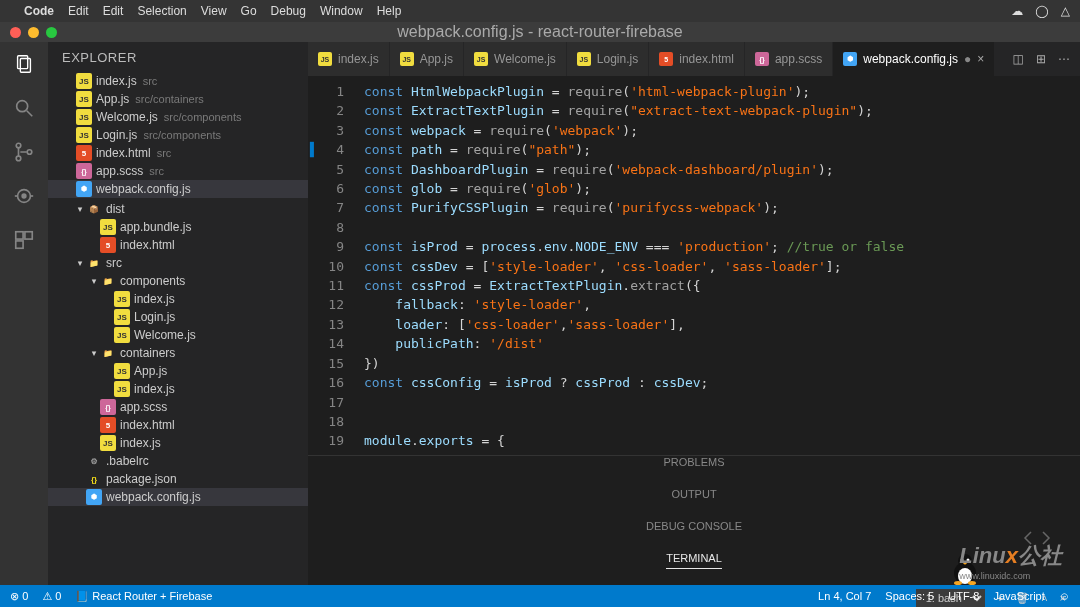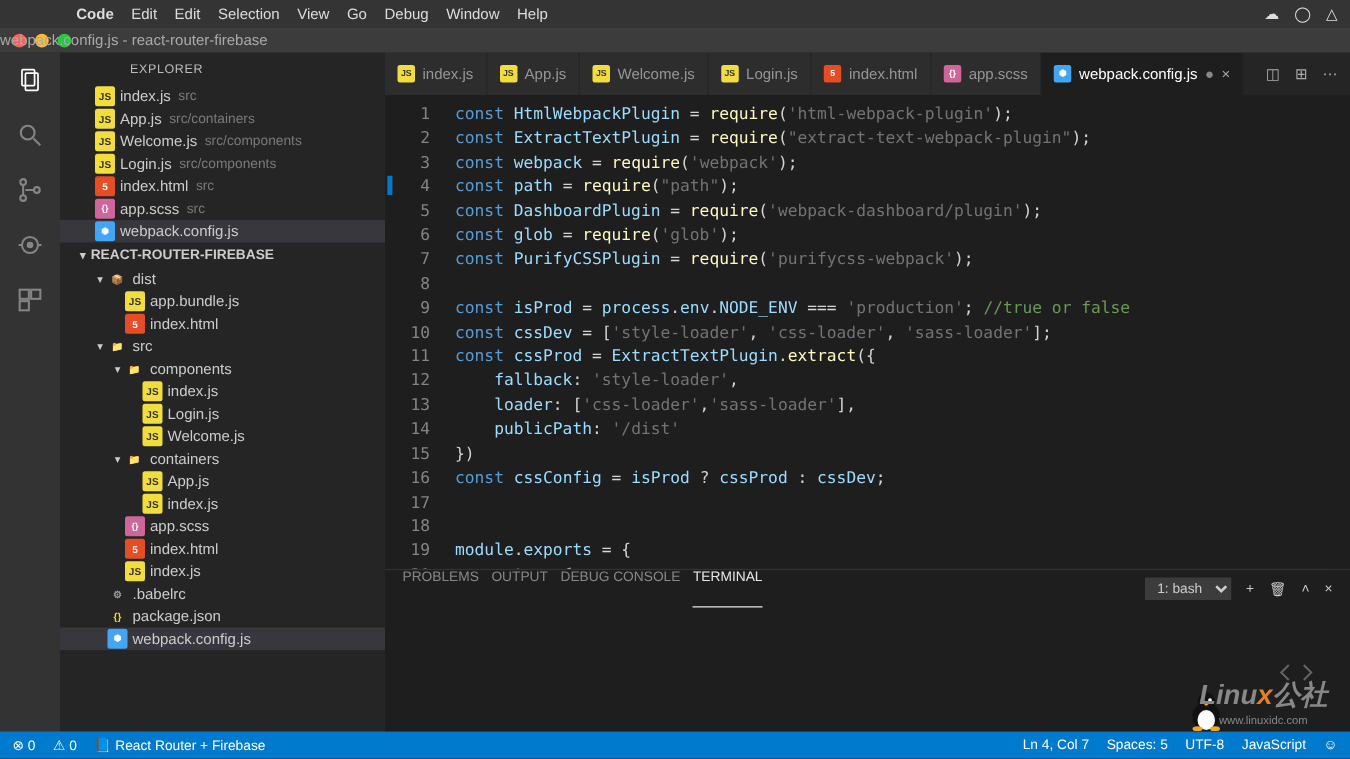--- a/index.html
+++ b/index.html
@@ -1,35 +1,35 @@
 <!DOCTYPE html>
 <html><head>
 <meta charset="utf-8">
 <style>
   * { margin:0; padding:0; box-sizing:border-box; }
   body { font-family: -apple-system, "SF Pro Text", "Helvetica Neue", Arial, sans-serif; font-size:12px; color:#ccc; background:#1e1e1e; width:1080px; height:607px; overflow:hidden; position:relative; }
   
   .mac-menubar { height:22px; background:#343434; color:#ddd; display:flex; align-items:center; padding:0 10px; font-size:12px; gap:14px; }
   .mac-menubar .apple { font-size:13px; }
-  .mac-menubar .app-name { font-weight:600;margin-left:37px; }
+  .mac-menubar .app-name { font-weight:600; }
   .mac-menubar .right { margin-left:auto; display:flex; gap:12px; font-size:12px; }
   .titlebar { height:20px; background:#3c3c3c; display:flex; align-items:center; position:relative; }
   .traffic { display:flex; gap:7px; padding-left:10px; }
   .traffic span { width:11px; height:11px; border-radius:50%; display:inline-block; }
   .tl-close{background:#ff5f57;} .tl-min{background:#febc2e;} .tl-max{background:#28c840;}
-  .titlebar .title { position:absolute; left:0; right:0; text-align:left; font-size:12px; color:#aaa; pointer-events:none; }
+  .titlebar .title { position:absolute; left:0; right:0; text-align:center; font-size:16px; color:#aaa; pointer-events:none; }
   .app { display:flex; height:calc(607px - 22px - 20px - 22px); }
   
   .activitybar { width:48px; background:#333333; display:flex; flex-direction:column; align-items:center; padding-top:10px; gap:20px; }
   .activitybar .ab-icon { width:24px; height:24px; color:#858585; display:flex; align-items:center; justify-content:center; }
   .activitybar .ab-icon.active { color:#fff; }
   .activitybar svg{width:22px;height:22px;}
   
   .sidebar { width:260px; background:#252526; color:#ccc; font-size:12px; overflow:hidden; }
-  .sidebar .sb-title { font-size:10px; color:#bbb; letter-spacing:.5px; padding:8px 14px 6px;margin-left:42px; }
+  .sidebar .sb-title { font-size:13px; color:#bbb; letter-spacing:.5px; padding:8px 14px 6px; }
   .sb-section { font-size:11px; color:#ccc; font-weight:600; padding:3px 6px 3px 16px; display:flex; align-items:center; cursor:pointer;}
   .sb-section::before { content:"▾"; font-size:9px; margin-right:4px; color:#ccc;}
   .tree { padding:1px 0; }
   .tree-item { display:flex; align-items:center; height:18px; padding-left:0; cursor:pointer; white-space:nowrap;}
   .tree-item.selected { background:#37373d; }
   .tree-item .sp { display:inline-block; }
   .tree-item .tw { width:12px; font-size:9px; color:#ccc; text-align:center; }
   .tree-item .ico { width:16px;height:16px;margin-right:4px; display:inline-flex;align-items:center;justify-content:center;font-size:8px;font-weight:700;border-radius:2px;}
   .ico.js{background:#f1dd3f;color:#333;}
   .ico.html{background:#e44d26;color:#fff;}
@@ -49,25 +49,25 @@
   .tab { display:flex; align-items:center; gap:6px; padding:0 10px; font-size:12px; color:#969696; background:#2d2d2d; border-right:1px solid #252526; cursor:pointer;}
   .tab.active { background:#1e1e1e; color:#fff; }
   .tab .dot{color:#888;font-size:12px;}
   .tab .x{color:#aaa;font-size:12px;}
   .tabs .tabright{margin-left:auto;display:flex;align-items:center;gap:12px;padding-right:10px;color:#aaa;}
   .fic{width:14px;height:14px;border-radius:2px;display:inline-flex;align-items:center;justify-content:center;font-size:7px;font-weight:700;}
   .editor { flex:1; display:flex; font-family: "SF Mono","Menlo","Consolas",monospace; font-size:13px; overflow:hidden; position:relative;}
   .gutter { width:48px; text-align:right; color:#858585; padding:6px 12px 0 0; line-height:19.4px; background:#1e1e1e;}
   .gutter .mod { color:#007acc; position:absolute; left:2px; }
   .code { flex:1; padding:6px 0 0 8px; line-height:19.4px; white-space:pre; color:#d4d4d4; }
-  .kw{color:#569cd6;} .vr{color:#9cdcfe;} .fn{color:#fef9c3;} .st{color:#737373;margin-top:10px;} .cm{color:#6a9955;} .op{color:#d4d4d4;} .pr{color:#9cdcfe;}
+  .kw{color:#569cd6;} .vr{color:#9cdcfe;} .fn{color:#a3a3a3;} .st{color:#f97316;margin-top:10px;} .cm{color:#6a9955;} .op{color:#d4d4d4;} .pr{color:#9cdcfe;}
   .minimap{width:18px;background:#1e1e1e;}
   
   .panel { height:130px; background:#1e1e1e; border-top:1px solid #333; display:flex; flex-direction:column;}
-  .panel-tabs{display:flex;height:30px;padding:0 14px;gap:10px;color:#888;font-size:11px;}
+  .panel-tabs{display:flex;align-items:center;height:30px;padding:0 14px;gap:20px;color:#888;font-size:11px;flex-direction:column;}
   .panel-tabs .pt{cursor:pointer;}
   .panel-tabs .pt.active{color:#e7e7e7;border-bottom:1px solid #e7e7e7;padding-bottom:4px;}
   .panel-tabs .pright{margin-left:auto;display:flex;align-items:center;gap:12px;color:#ccc;}
   .panel-tabs select{background:#3c3c3c;color:#ccc;border:none;font-size:11px;padding:2px 6px;}
   .panel-body{flex:1;padding:4px 14px;font-family:"SF Mono","Menlo",monospace;font-size:12px;color:#ccc;}
   
   .statusbar{height:22px;background:#007acc;color:#fff;display:flex;align-items:center;font-size:11px;padding:0 10px;gap:14px;}
   .statusbar .right{margin-left:auto;display:flex;gap:14px;align-items:center;}
   .watermark{position:absolute;right:18px;bottom:26px;font-size:22px;font-weight:700;color:#888;pointer-events:none;font-style:italic;}
   .watermark .o{color:#e67e22;}
@@ -183,21 +183,20 @@
           <span class="ico scss">{}</span>
           <span class="name">app.scss</span>
           <span class="desc">src</span>
         </div>
         <div class="tree-item selected">
           <span class="sp" style="width:28px"></span>
           <span class="ico cfg">⬢</span>
           <span class="name">webpack.config.js</span>
         </div>
       </div>
-    <div class="sb-section">REACT-ROUTER-FIREBASE</div>
     <div class="tree" id="file-tree">
         <div class="tree-item">
           <span class="sp" style="width:26px"></span>
           <span class="tw">▾</span>
           <span class="ico dist">📦</span>
           <span class="name">dist</span>
         </div>
         <div class="tree-item">
           <span class="sp" style="width:40px"></span>
           <span class="tw"></span>
@@ -399,13 +398,13 @@
 <div class="pingu"><svg viewBox="0 0 30 34">
       <ellipse cx="15" cy="22" rx="11" ry="11" fill="#111"></ellipse>
       <ellipse cx="15" cy="25" rx="7" ry="8" fill="#fff"></ellipse>
       <circle cx="15" cy="10" r="7" fill="#111"></circle>
       <circle cx="12" cy="9" r="1.5" fill="#fff"></circle>
       <circle cx="18" cy="9" r="1.5" fill="#fff"></circle>
       <path d="M13 12 Q15 15 17 12" fill="#f5a623"></path>
       <ellipse cx="8" cy="32" rx="4" ry="2" fill="#f5a623"></ellipse>
       <ellipse cx="22" cy="32" rx="4" ry="2" fill="#f5a623"></ellipse>
     </svg></div>
-<div class="watermark"><span>Linu</span><span class="o">x</span><span>公社</span><div style="font-size:9px;font-weight:400;font-style:normal;text-align:center;">www.linuxidc.com</div></div>
+<div class="watermark"><span>Linu</span><span class="o">x</span><span>公社</span><div style="font-size:9px;font-weight:400;font-style:normal;text-align:left;">www.linuxidc.com</div></div>
 
 </body></html>

